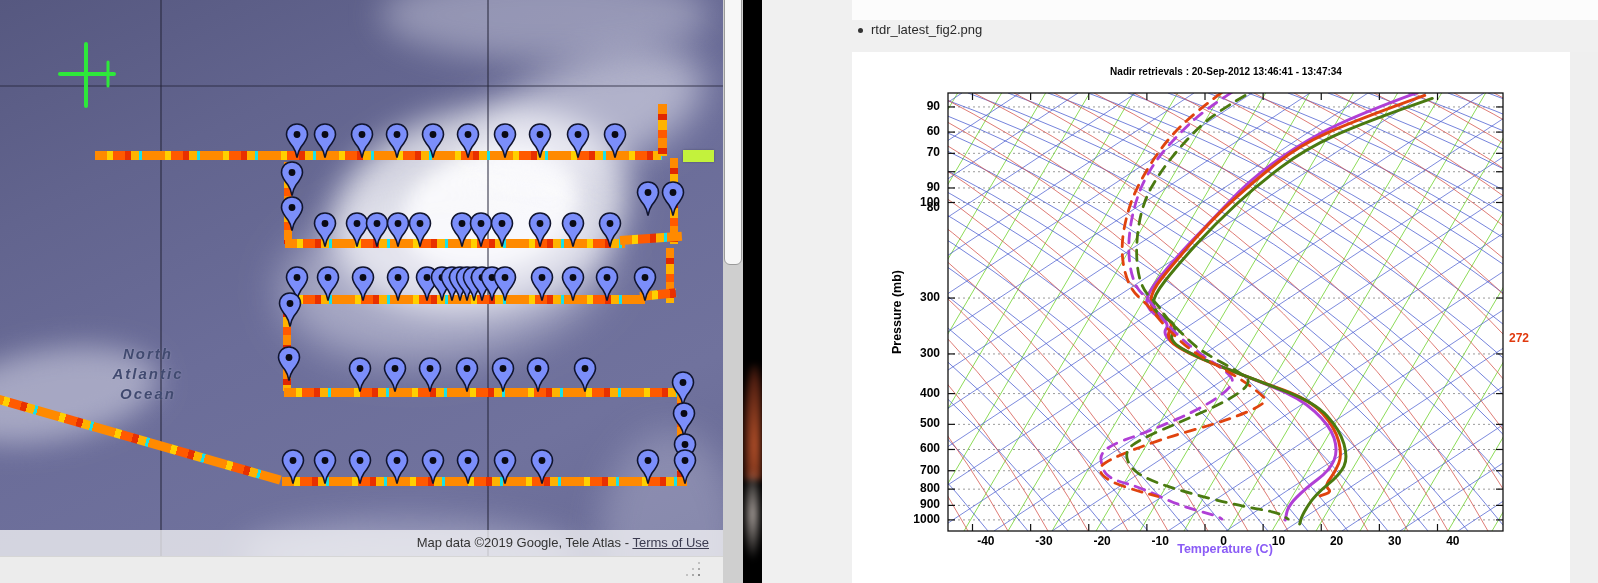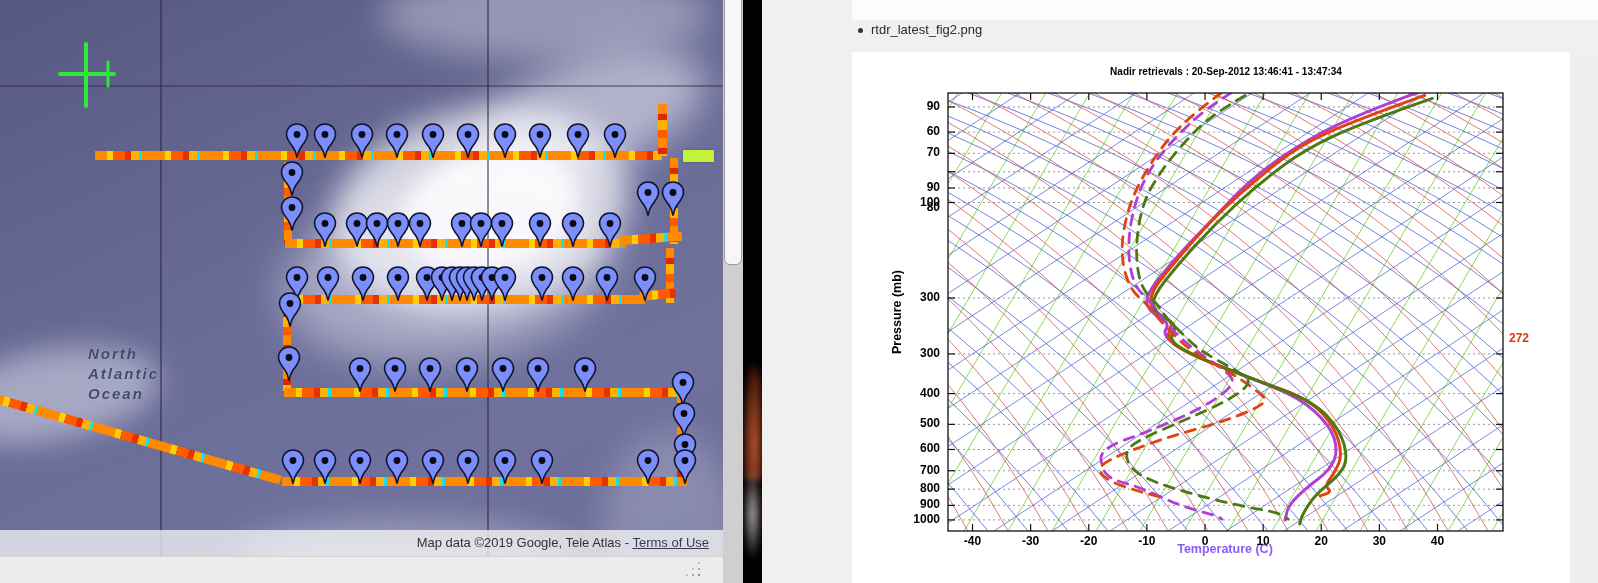--- a/index.html
+++ b/index.html
@@ -11,21 +11,21 @@
        background:linear-gradient(155deg,#565880 0%,#62648e 25%,#6b6d99 50%,#70729d 75%,#666893 100%);}
   .cloud{position:absolute;border-radius:50%;}
   .gridline{position:absolute;background:rgba(35,35,55,.5);}
   .trk{position:absolute;background:repeating-linear-gradient(90deg,#ff8a00 0 12px,#ffd000 12px 18px,#ff5a00 18px 30px,#e83000 30px 36px,#ffb300 36px 44px,#19e0e8 44px 47px,#ff8a00 47px 58px);}
   .trk-v{background:repeating-linear-gradient(180deg,#ff8a00 0 10px,#e02800 10px 16px,#ffb300 16px 26px,#ff5a00 26px 34px);}
   .trk-green{background:#c3f23c;box-shadow:0 0 2px rgba(0,0,0,.3);}
   .pin{position:absolute;width:24px;height:36px;}
   .pin::before{content:"";position:absolute;left:12px;top:23px;width:28px;height:10px;
        border-radius:50%;background:rgba(22,24,44,.38);transform:skewX(-42deg);z-index:-1;}
   .pin svg{display:block;}
-  #ocean-label{position:absolute;left:88px;top:344px;width:120px;
+  #ocean-label{position:absolute;left:88px;top:344px;width:120px;text-align:center;
        font-style:italic;font-weight:bold;font-size:15px;line-height:20px;letter-spacing:2px;
        color:#414a70;text-shadow:0 0 2px rgba(255,255,255,.25);}
   #attribution{position:absolute;left:0;top:530px;width:723px;height:26px;
        background:rgba(248,248,248,.74);font-size:13px;color:#333;line-height:26px;
        text-align:right;padding-right:14px;box-sizing:border-box;}
   #attribution a{color:#3b3b4f;text-decoration:underline;cursor:pointer;}
   #map-chrome{position:absolute;left:0;top:556px;width:723px;height:27px;background:#ececec;border-top:1px solid #d6d6d6;}
   #grip{position:absolute;left:684px;top:560px;width:2px;height:2px;background:transparent;
        box-shadow:14px 14px 0 #8d8d8d,14px 8px 0 #aaaaaa,8px 14px 0 #aaaaaa,14px 2px 0 #c2c2c2,2px 14px 0 #c2c2c2,8px 8px 0 #c2c2c2;}
   #plane{position:absolute;left:56px;top:40px;width:70px;height:70px;}
@@ -48,21 +48,21 @@
   #figure{position:absolute;left:852px;top:52px;width:718px;height:531px;background:#ffffff;}
   #bullet-dot{position:absolute;left:858px;top:28px;width:5px;height:5px;border-radius:50%;background:#333;}
   #filename{position:absolute;left:871px;top:22px;font-size:13px;color:#2a2a2a;}
   #plot-svg{position:absolute;left:852px;top:52px;}
   #plot-title{position:absolute;left:948px;top:66px;width:556px;text-align:center;
        font-weight:bold;font-size:10px;color:#000;}
   #xlabel{position:absolute;left:1225px;top:549px;transform:translate(-50%,-50%);
        font-weight:bold;font-size:12.5px;color:#8b5cf6;white-space:nowrap;}
   #ylabel{position:absolute;left:897px;top:312px;transform:translate(-50%,-50%) rotate(-90deg);
        font-weight:bold;font-size:12.5px;color:#000;white-space:nowrap;}
-  .xtick-label{position:absolute;width:44px;text-align:center;font-weight:bold;font-size:12px;color:#000;}
+  .xtick-label{position:absolute;width:44px;text-align:right;font-weight:bold;font-size:12px;color:#000;}
   .ytick-label{position:absolute;width:60px;text-align:right;font-weight:bold;font-size:12px;color:#000;}
   #annotation-272{position:absolute;left:1509px;top:331px;font-weight:bold;font-size:12px;}
 </style>
 </head>
 <body>
 
 <div id="map">
 
   <div class="cloud" style="left:330px;top:110px;width:300px;height:200px;background:rgba(255,255,255,.72);filter:blur(16px);transform:rotate(-12deg);"></div>
   <div class="cloud" style="left:400px;top:150px;width:180px;height:120px;background:rgba(255,255,255,.88);filter:blur(10px);transform:rotate(-15deg);"></div>

